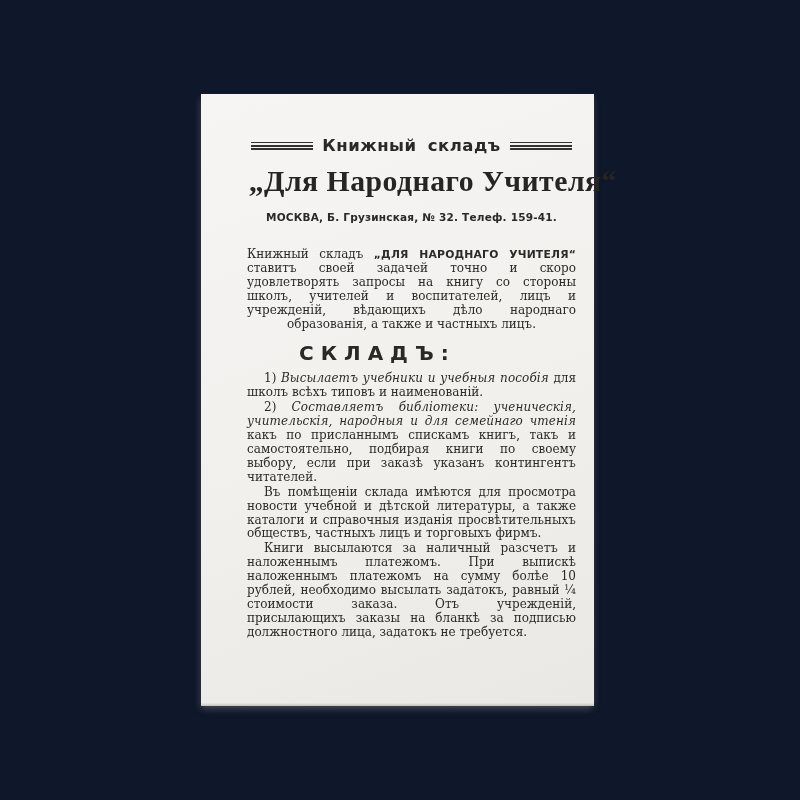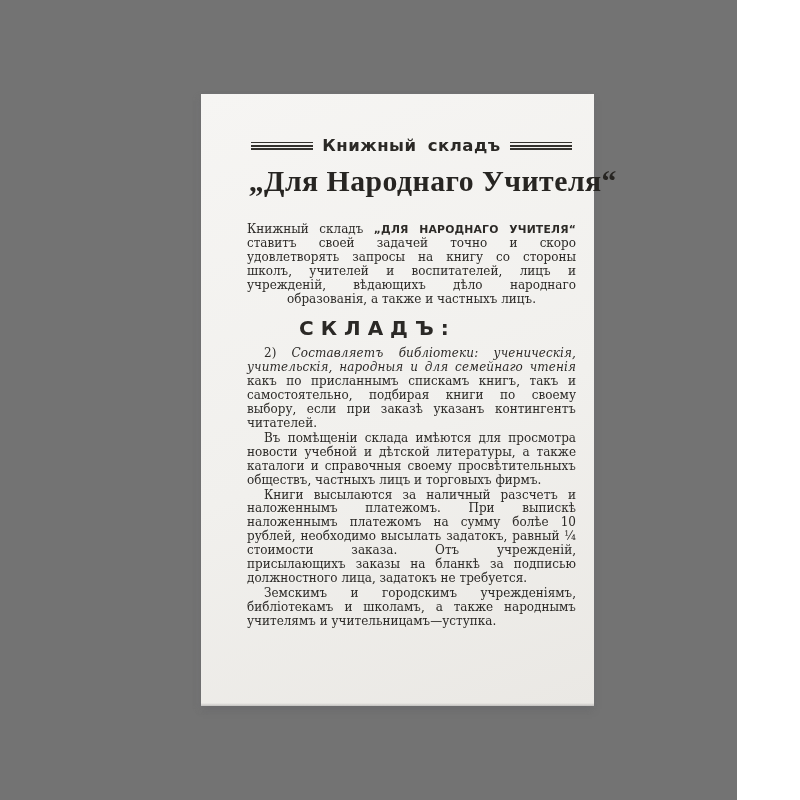--- a/index.html
+++ b/index.html
@@ -5,23 +5,23 @@
   html, body {
     margin: 0;
     padding: 0;
     background: #ffffff;
     width: 800px;
     height: 800px;
     font-family: "DejaVu Serif", serif;
   }
   .canvas {
     position: relative;
-    width: 737px;
+    width: 800px;
     height: 800px;
-    background: #737373;
+    background: #0f172a;
     overflow: hidden;
   }
   .page {
     position: absolute;
     left: 201px;
     top: 94px;
     width: 393px;
     height: 612px;
     box-sizing: border-box;
     padding: 34px 18px 0 46px;
@@ -123,30 +123,31 @@
   <div class="page">
 
     <div class="masthead">
       <span class="rule"></span>
       <h2 class="shop-type">Книжный складъ</h2>
       <span class="rule"></span>
     </div>
 
     <h1 class="main-title">„Для Народнаго Учителя“</h1>
 
+    <div class="address">МОСКВА, Б. Грузинская, № 32. Телеф. 159-41.</div>
 
     <p class="intro"><span>Книжный складъ </span><span class="emph">„ДЛЯ НАРОДНАГО УЧИТЕЛЯ“</span><span> ставитъ своей задачей точно и скоро удовлетворять запросы на книгу со стороны школъ, учителей и воспитателей, лицъ и учрежденій, вѣдающихъ дѣло народнаго образованія, а также и частныхъ лицъ.</span></p>
 
     <h3 class="sklad-heading">СКЛАДЪ:</h3>
 
+    <p class="body-p"><span>1) </span><i>Высылаетъ учебники и учебныя пособія</i><span> для школъ всѣхъ типовъ и наименованій.</span></p>
 
     <p class="body-p"><span>2) </span><i>Составляетъ библіотеки: ученическія, учительскія, народныя и для семейнаго чтенія</i><span> какъ по присланнымъ спискамъ книгъ, такъ и самостоятельно, подбирая книги по своему выбору, если при заказѣ указанъ контингентъ читателей.</span></p>
 
 
 
-    <p class="body-p">Въ помѣщеніи склада имѣются для просмотра новости учебной и дѣтской литературы, а также каталоги и справочныя своему просвѣтительныхъ обществъ, частныхъ лицъ и торговыхъ фирмъ.</p>
+    <p class="body-p">Въ помѣщеніи склада имѣются для просмотра новости учебной и дѣтской литературы, а также каталоги и справочныя изданія просвѣтительныхъ обществъ, частныхъ лицъ и торговыхъ фирмъ.</p>
 
     <p class="body-p">Книги высылаются за наличный разсчетъ и наложеннымъ платежомъ. При выпискѣ наложеннымъ платежомъ на сумму болѣе 10 рублей, необходимо высылать задатокъ, равный ¼ стоимости заказа. Отъ учрежденій, присылающихъ заказы на бланкѣ за подписью должностного лица, задатокъ не требуется.</p>
 
-    <p class="body-p">Земскимъ и городскимъ учрежденіямъ, библіотекамъ и школамъ, а также народнымъ учителямъ и учительницамъ—уступка.</p>
 
   </div>
 </div>
 
 </body></html>

